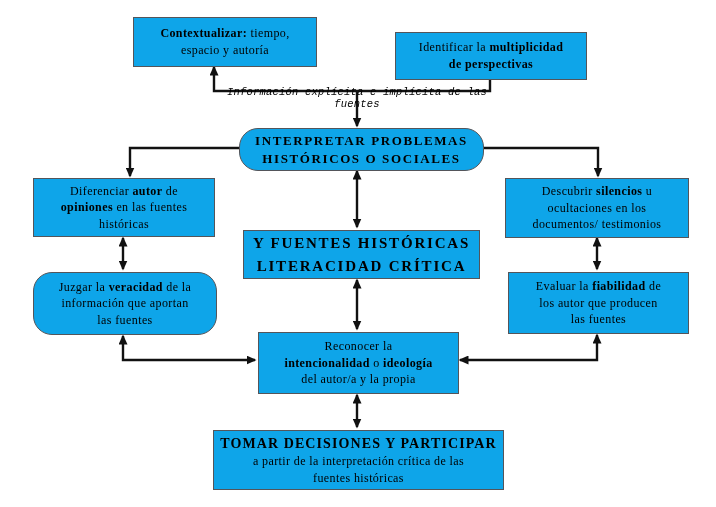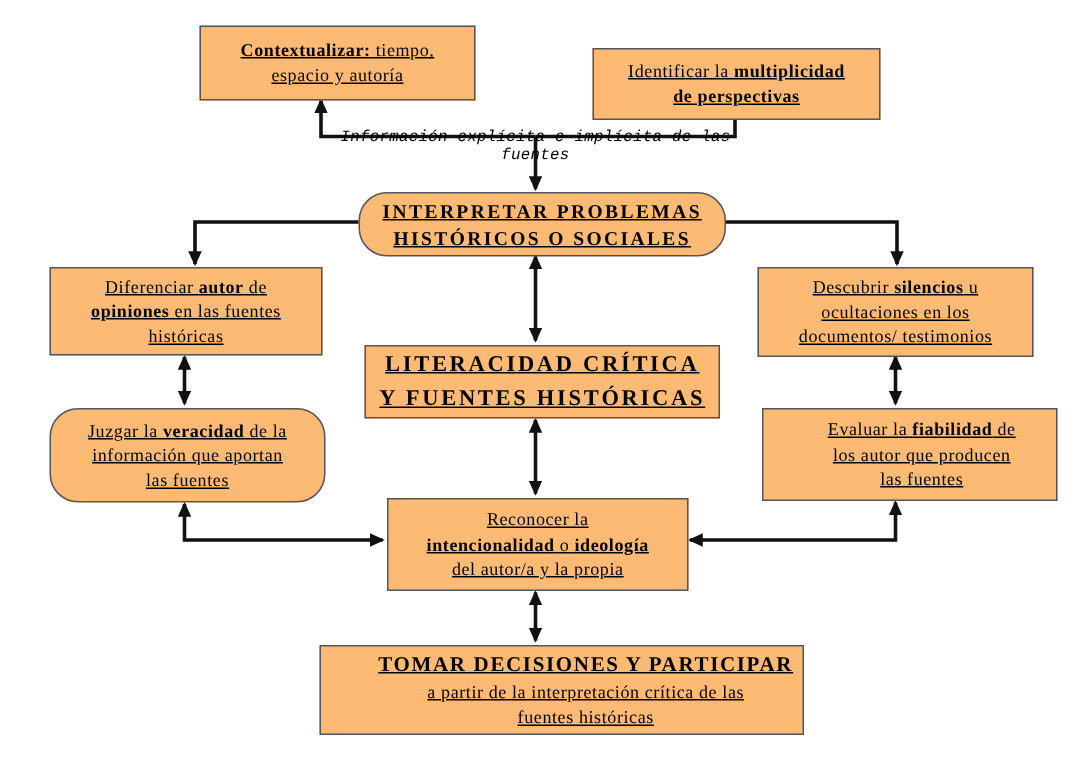--- a/index.html
+++ b/index.html
@@ -2,24 +2,24 @@
 <html><head>
 <meta charset="utf-8">
 <style>
   html,body{margin:0;padding:0;background:#ffffff;}
   .canvas{
     position:relative;width:716px;height:507px;background:#ffffff;
     font-family:"Liberation Serif", serif;color:#000;overflow:hidden;
   }
   svg.arrows{position:absolute;left:0;top:0;z-index:1;}
   .node{
-    position:absolute;z-index:2;background:#fdba74;
+    position:absolute;z-index:2;background:#0ea5e9;
     border:1px solid #54555a;
     display:flex;flex-direction:column;justify-content:center;align-items:center;
-    text-align:center;font-size:12px;line-height:1.38;letter-spacing:0.4px;text-decoration:underline;
+    text-align:center;font-size:12px;line-height:1.38;letter-spacing:0.4px;
   }
   .node .ln{white-space:nowrap;}
   .node b{font-weight:bold;}
   .caps{font-weight:bold;font-size:13px;letter-spacing:1.6px;border-radius:19px;}
   .caps-big{font-weight:bold;font-size:15px;letter-spacing:1.8px;line-height:1.5;}
   .tomar-head{font-weight:bold;font-size:14px;letter-spacing:1.1px;}
   .fork-caption{
     position:absolute;z-index:2;font-style:italic;font-size:10.5px;
     letter-spacing:0.2px;text-align:center;
   }
@@ -74,41 +74,41 @@
     <div class="ln"><span>históricas</span></div>
   </div>
 
   <div class="node" style="left:505px;top:178px;width:182px;height:58px;">
     <div class="ln"><span>Descubrir </span><b>silencios</b><span> u</span></div>
     <div class="ln"><span>ocultaciones en los</span></div>
     <div class="ln"><span>documentos/ testimonios</span></div>
   </div>
 
   <div class="node caps-big" style="left:243px;top:230px;width:235px;height:47px;">
+    <div class="ln"><span>Y FUENTES HISTÓRICAS</span></div>
     <div class="ln"><span>LITERACIDAD CRÍTICA</span></div>
-    <div class="ln"><span>Y FUENTES HISTÓRICAS</span></div>
   </div>
 
   <div class="node" style="left:33px;top:272px;width:182px;height:61px;border-radius:19px;">
     <div class="ln"><span>Juzgar la </span><b>veracidad</b><span> de la</span></div>
     <div class="ln"><span>información que aportan</span></div>
     <div class="ln"><span>las fuentes</span></div>
   </div>
 
-  <div class="node" style="left:508px;top:272px;width:179px;height:60px;padding-left:16px;">
+  <div class="node" style="left:508px;top:272px;width:179px;height:60px;">
     <div class="ln"><span>Evaluar la </span><b>fiabilidad</b><span> de</span></div>
     <div class="ln"><span>los autor que producen</span></div>
     <div class="ln"><span>las fuentes</span></div>
   </div>
 
   <div class="node" style="left:258px;top:332px;width:199px;height:60px;">
     <div class="ln"><span>Reconocer la</span></div>
     <div class="ln"><b>intencionalidad</b><span> o </span><b>ideología</b></div>
     <div class="ln"><span>del autor/a y la propia</span></div>
   </div>
 
-  <div class="node" style="left:213px;top:430px;width:289px;height:58px;padding-left:32px;">
+  <div class="node" style="left:213px;top:430px;width:289px;height:58px;">
     <div class="ln tomar-head"><span>TOMAR DECISIONES Y PARTICIPAR</span></div>
     <div class="ln"><span>a partir de la interpretación crítica de las</span></div>
     <div class="ln"><span>fuentes históricas</span></div>
   </div>
 
 </div>
 
 </body></html>

